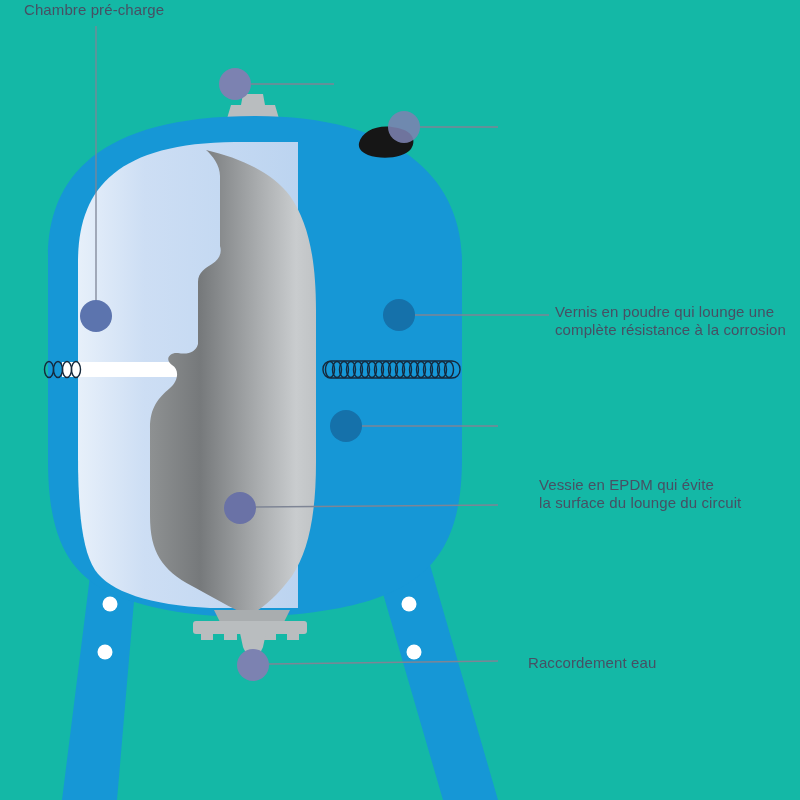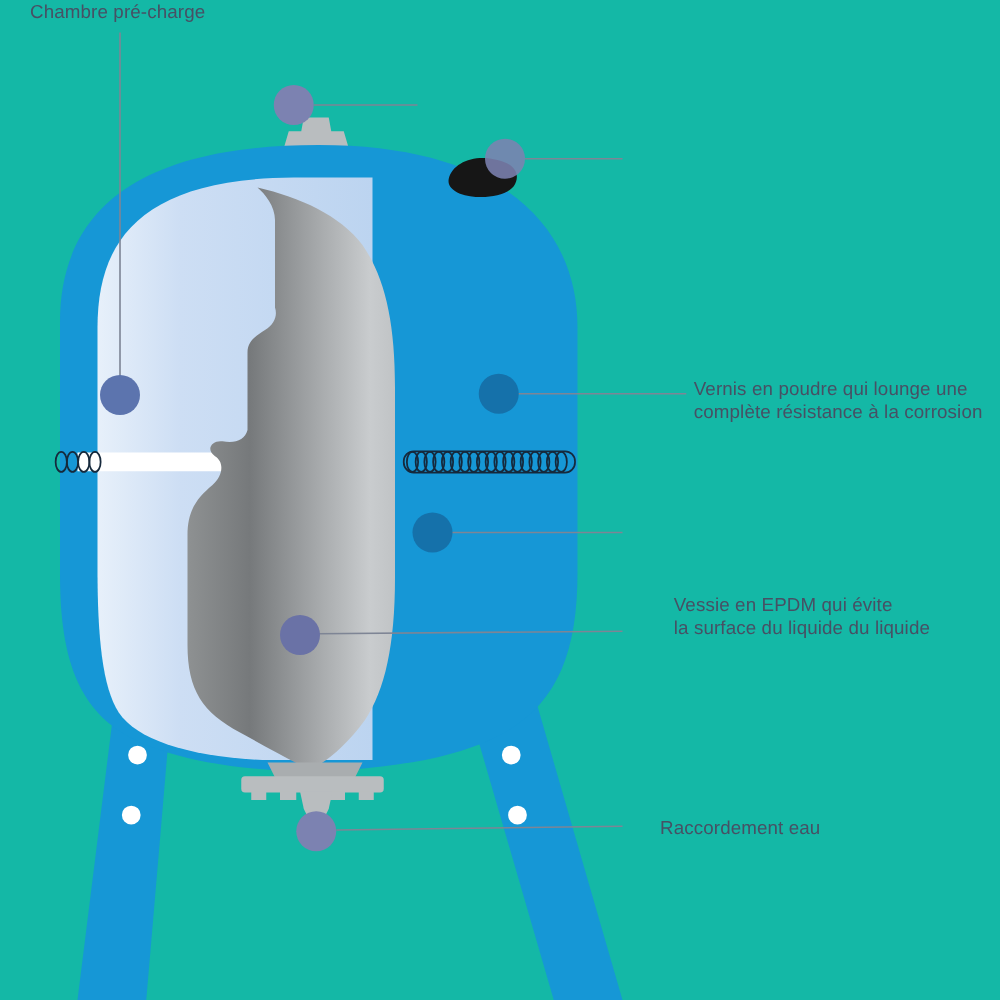--- a/index.html
+++ b/index.html
@@ -153,20 +153,20 @@
   <div class="label" style="left:555px; top:303px;">
     <span>Vernis en poudre qui lounge une</span>
     <span>complète résistance à la corrosion</span>
   </div>
 
   <div class="label" style="left:507px; top:410px;">
   </div>
 
   <div class="label" style="left:507px; top:476px;margin-left:32px;">
     <span>Vessie en EPDM qui évite</span>
-    <span>la surface du liquide du liquide</span>
+    <span>la surface du lounge du circuit</span>
   </div>
 
   <div class="label" style="left:528px; top:654px;">
     <span>Raccordement eau</span>
   </div>
 
 </div>
 
 </body></html>

